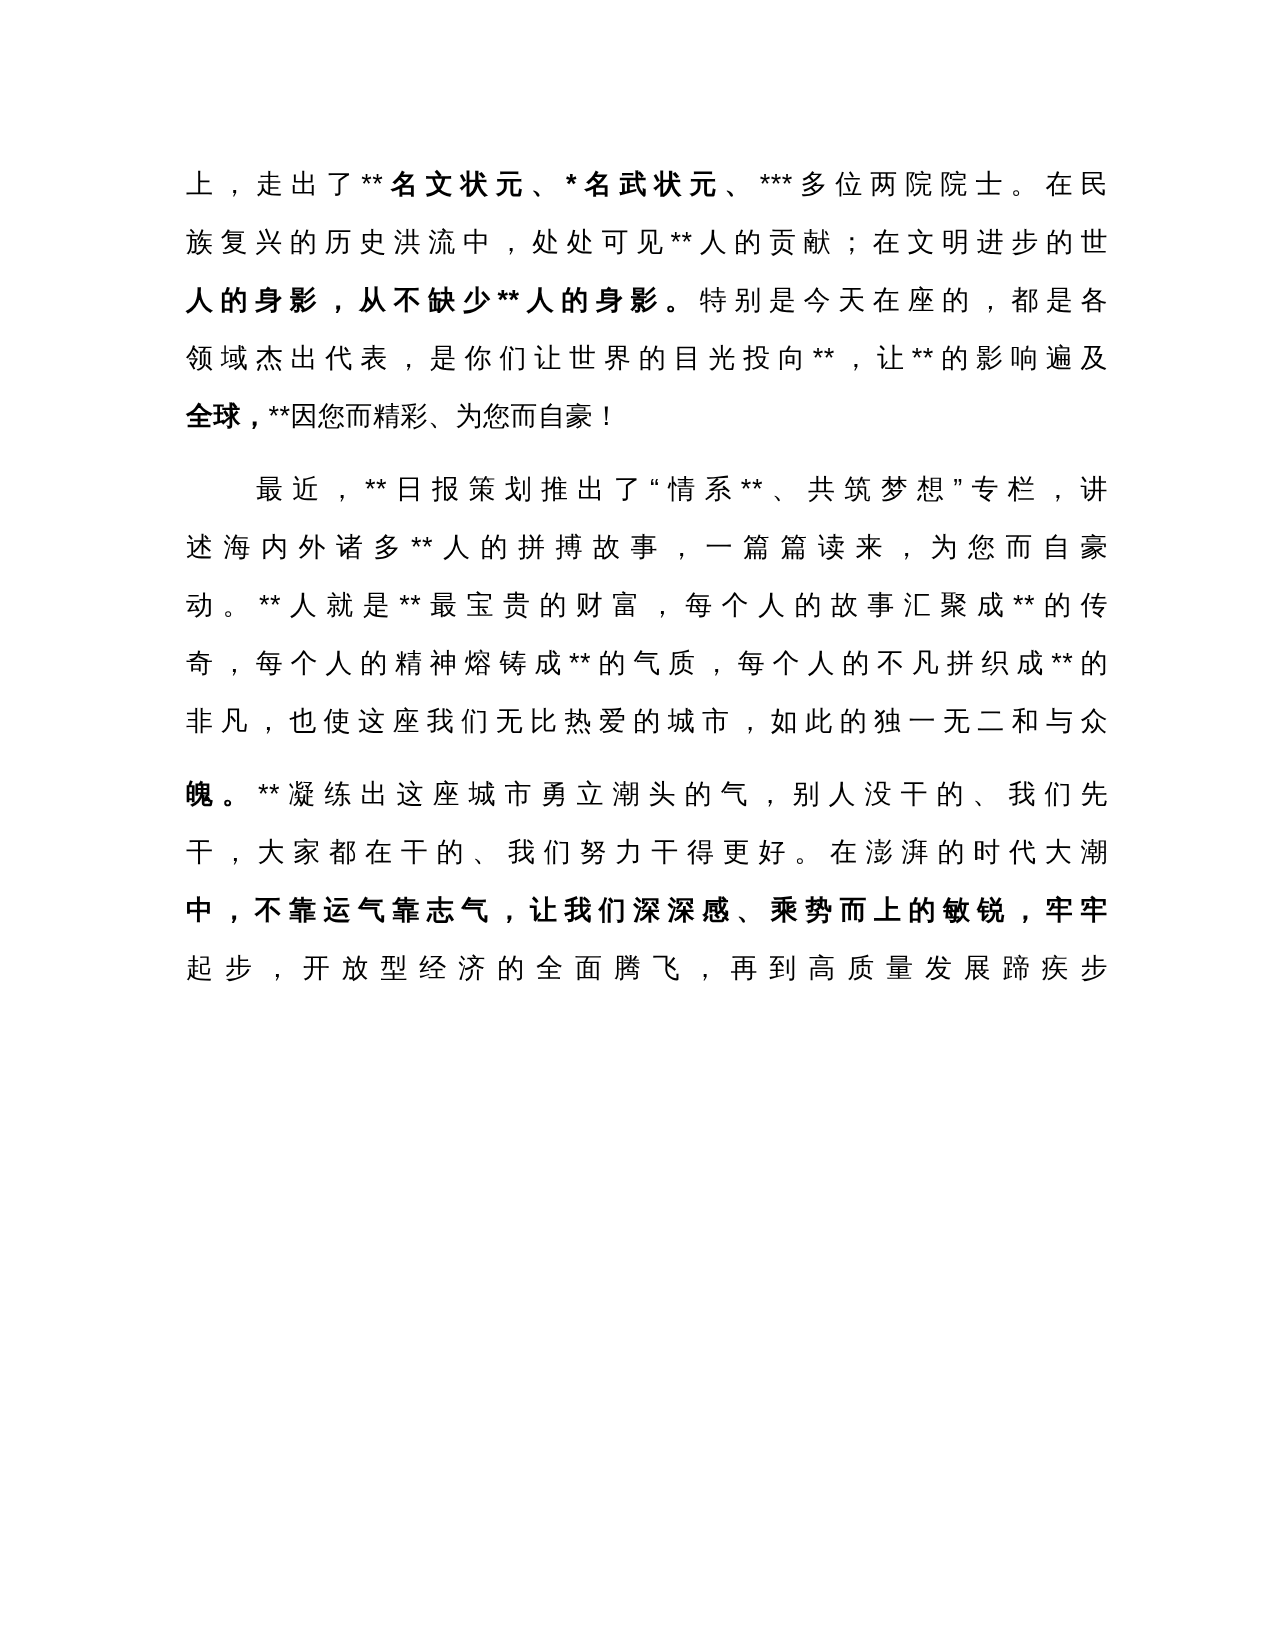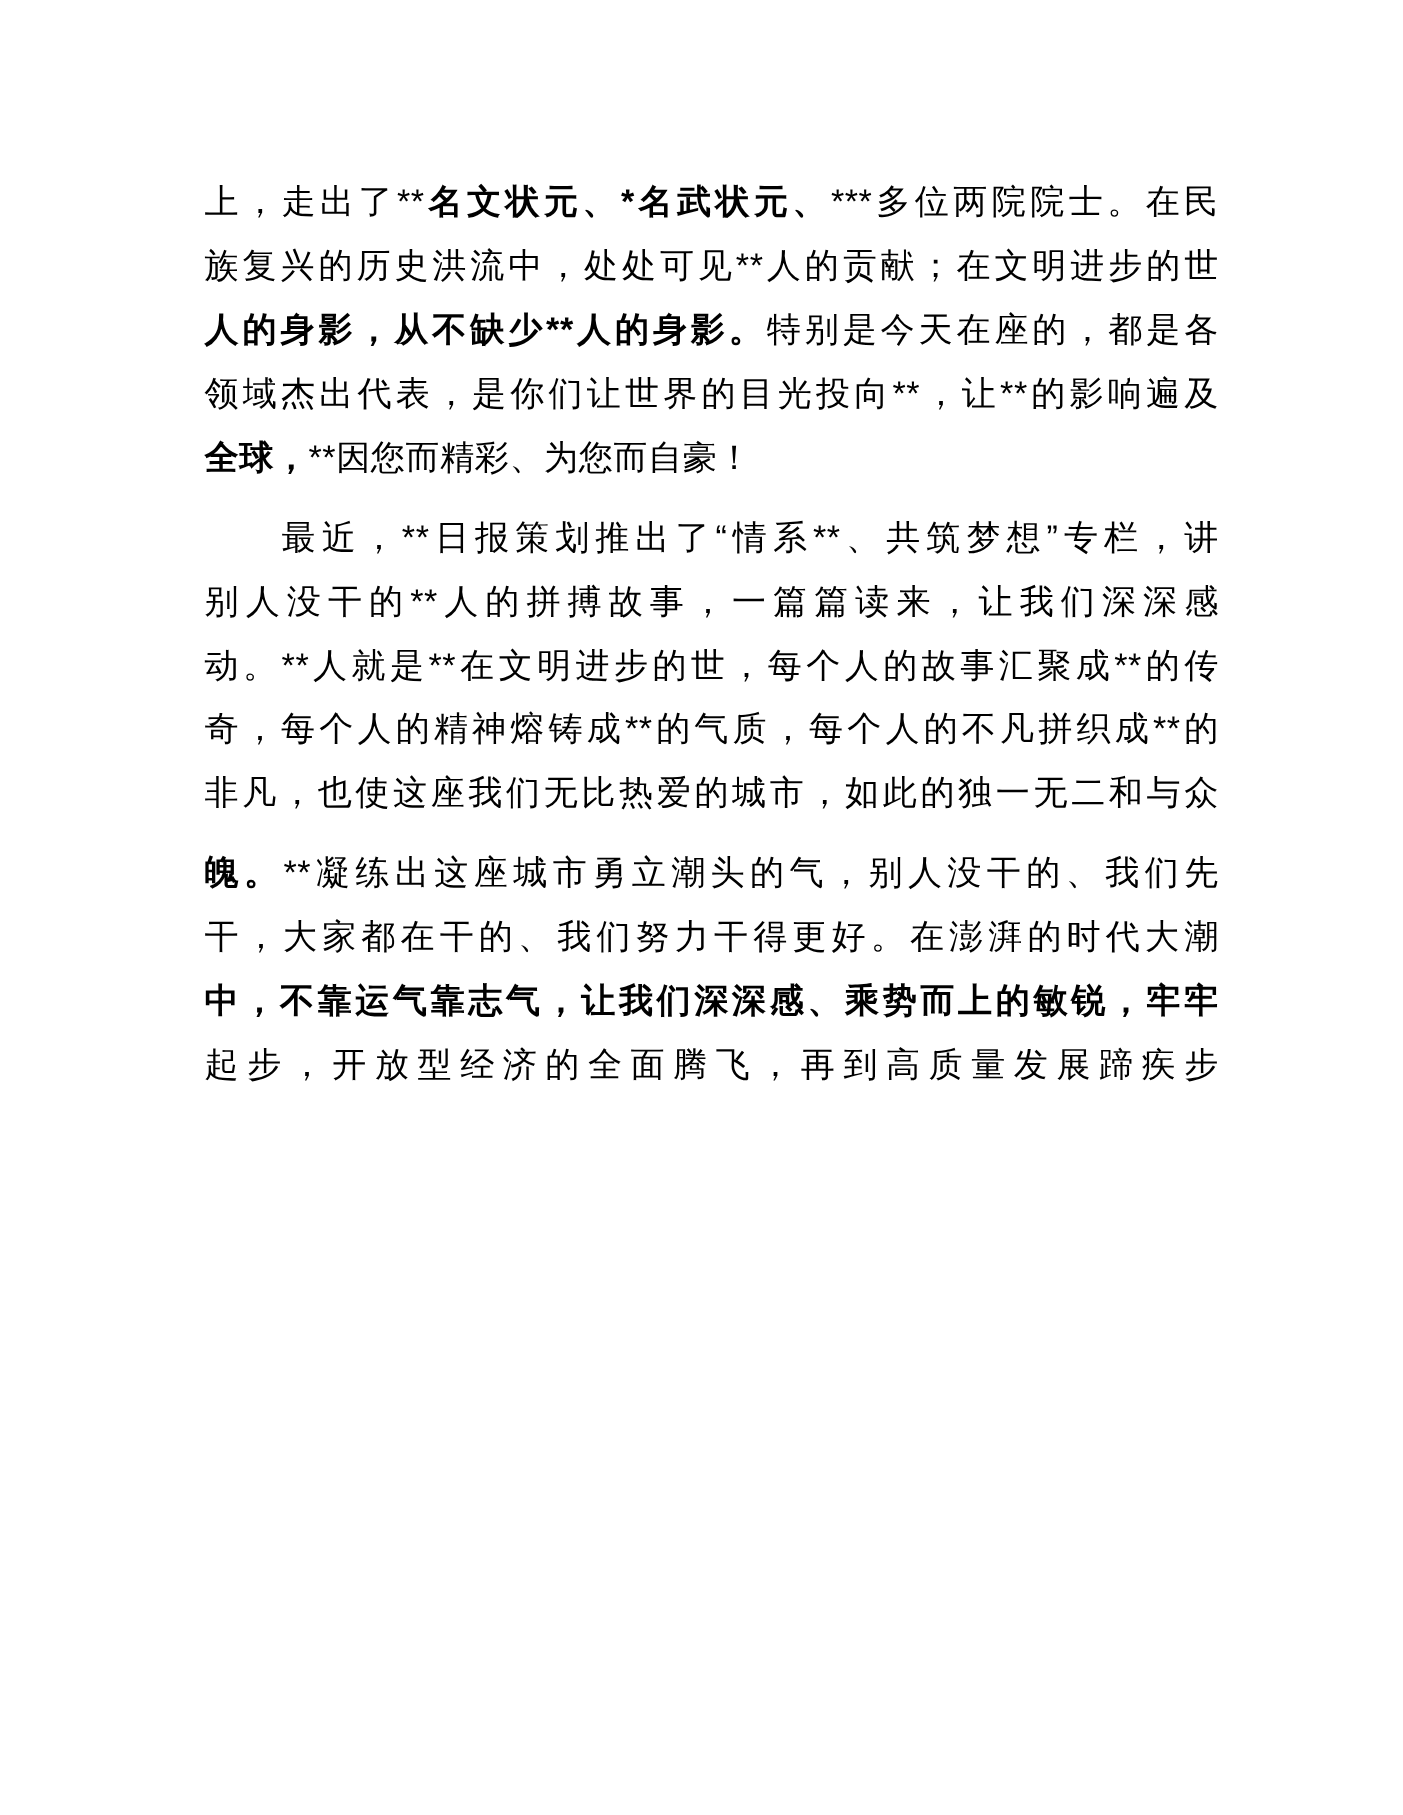--- a/index.html
+++ b/index.html
@@ -15,21 +15,21 @@
     box-sizing: border-box;
     padding: 155px 167px 0 186px;
     overflow: hidden;
     font-family: "Liberation Sans", "DejaVu Sans", sans-serif;
     color: #000000;
   }
   .para {
     margin: 0 0 15px 0;
   }
   .line {
-    font-size: 31px;
+    font-size: 27px;
     line-height: 58px;
     text-align: justify;
     text-align-last: justify;
     text-justify: inter-character;
     letter-spacing: 0.5px;
     white-space: normal;
   }
   .line.last {
     text-align-last: left;
   }
@@ -46,22 +46,22 @@
   <div class="doc" id="doc">
       <div class="para">
         <div class="line"><span class="run">上，走出了**</span><span class="run bold">名文状元、*名武状元、</span><span class="run">***多位两院院士。在民</span></div>
         <div class="line"><span class="run">族复兴的历史洪流中，处处可见**人的贡献；在文明进步的世</span></div>
         <div class="line"><span class="run bold">人的身影，从不缺少**人的身影。</span><span class="run">特别是今天在座的，都是各</span></div>
         <div class="line"><span class="run">领域杰出代表，是你们让世界的目光投向**，让**的影响遍及</span></div>
         <div class="line last"><span class="run bold">全球，</span><span class="run">**因您而精彩、为您而自豪！</span></div>
       </div>
       <div class="para">
         <div class="line indent"><span class="run">最近，**日报策划推出了“情系**、共筑梦想”专栏，讲</span></div>
-        <div class="line"><span class="run">别人没干的**人的拼搏故事，一篇篇读来，让我们深深感</span></div>
-        <div class="line"><span class="run">动。**人就是**在文明进步的世，每个人的故事汇聚成**的传</span></div>
+        <div class="line"><span class="run">述海内外诸多**人的拼搏故事，一篇篇读来，为您而自豪</span></div>
+        <div class="line"><span class="run">动。**人就是**最宝贵的财富，每个人的故事汇聚成**的传</span></div>
         <div class="line"><span class="run">奇，每个人的精神熔铸成**的气质，每个人的不凡拼织成**的</span></div>
         <div class="line"><span class="run">非凡，也使这座我们无比热爱的城市，如此的独一无二和与众</span></div>
       </div>
       <div class="para">
         <div class="line"><span class="run bold">魄。</span><span class="run">**凝练出这座城市勇立潮头的气，别人没干的、我们先</span></div>
         <div class="line"><span class="run">干，大家都在干的、我们努力干得更好。在澎湃的时代大潮</span></div>
         <div class="line"><span class="run bold">中，不靠运气靠志气，让我们深深感、乘势而上的敏锐，牢牢</span></div>
         <div class="line"><span class="run">起步，开放型经济的全面腾飞，再到高质量发展蹄疾步</span></div>
       </div>
     </div>

